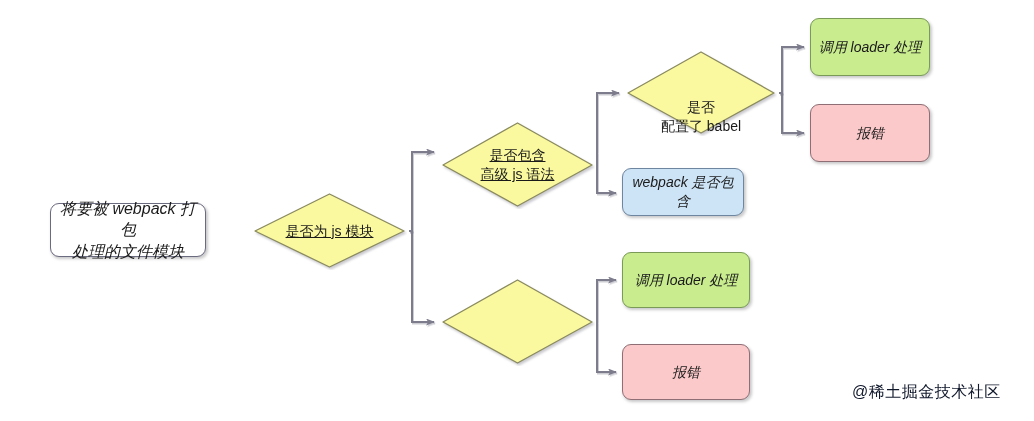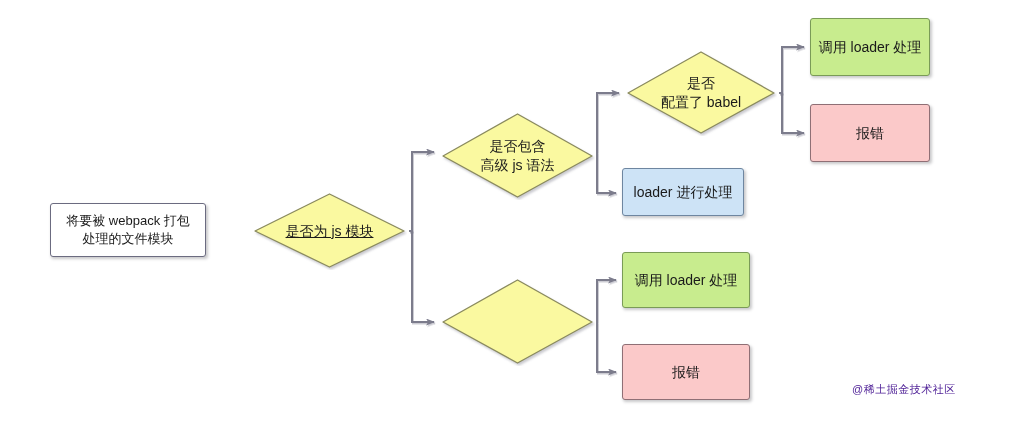--- a/index.html
+++ b/index.html
@@ -31,22 +31,23 @@
     align-items: center;
     justify-content: center;
     text-align: center;
     color: #1a1a1a;
     font-size: 14px;
     line-height: 1.35;
     z-index: 3;
   }
   .node.box {
     border: 1.4px solid #6b6b80;
-    border-radius: 3px;
+    border-radius: 9px;
     box-shadow: 1.5px 2px 3px rgba(60,60,70,0.28);
+    font-style: italic;
   }
   .node.box .label {
     padding: 0 6px;
     white-space: pre-line;
   }
   .node.diamond {
     background: transparent;
     border: none;
     box-shadow: none;
   }
@@ -57,22 +58,22 @@
     width: 100%;
     height: 100%;
   }
   .node.diamond .label {
     position: relative;
     z-index: 2;
     white-space: pre-line;
   }
   .watermark {
     position: absolute;
-    color: #4c1d95;
-    font-size: 11px;
+    color: #0f172a;
+    font-size: 16px;
     letter-spacing: 0.5px;
     white-space: nowrap;
     z-index: 2;
   }
 </style>
 </head>
 <body>
 
 <div id="canvas">
 
@@ -92,67 +93,67 @@
         <path d="M 597 152 L 597 93 L 619 93" fill="none" stroke="#7b7b8c" stroke-width="2" stroke-linejoin="miter" stroke-linecap="butt" marker-end="url(#arrowhead)" filter="url(#edgeshadow)"></path>
         <path d="M 597 152 L 597 193 L 616 193" fill="none" stroke="#7b7b8c" stroke-width="2" stroke-linejoin="miter" stroke-linecap="butt" marker-end="url(#arrowhead)" filter="url(#edgeshadow)"></path>
         <path d="M 779 93 L 782 93 L 782 47 L 804 47" fill="none" stroke="#7b7b8c" stroke-width="2" stroke-linejoin="miter" stroke-linecap="butt" marker-end="url(#arrowhead)" filter="url(#edgeshadow)"></path>
         <path d="M 779 93 L 782 93 L 782 133 L 804 133" fill="none" stroke="#7b7b8c" stroke-width="2" stroke-linejoin="miter" stroke-linecap="butt" marker-end="url(#arrowhead)" filter="url(#edgeshadow)"></path>
         <path d="M 597 322 L 597 280 L 616 280" fill="none" stroke="#7b7b8c" stroke-width="2" stroke-linejoin="miter" stroke-linecap="butt" marker-end="url(#arrowhead)" filter="url(#edgeshadow)"></path>
         <path d="M 597 322 L 597 372 L 616 372" fill="none" stroke="#7b7b8c" stroke-width="2" stroke-linejoin="miter" stroke-linecap="butt" marker-end="url(#arrowhead)" filter="url(#edgeshadow)"></path>
       </g>
   </svg>
 
   <div id="node-layer">
-      <div class="node box" style="left: 50px; top: 203px; width: 156px; height: 54px; font-size: 13px; background: rgb(255, 255, 255); border-color: rgb(107, 107, 128);">
+      <div class="node box" style="left: 50px; top: 203px; width: 156px; height: 54px; font-size: 16px; background: rgb(255, 255, 255); border-color: rgb(107, 107, 128);">
         <div class="label">将要被 webpack 打包
 处理的文件模块</div>
       </div>
       <div class="node diamond" style="left: 252px; top: 192px; width: 155px; height: 78px; font-size: 14px; text-decoration: underline;">
         <svg class="dia-shape" viewBox="0 0 155 78">
           <defs>
             <filter id="diashadow" x="-20%" y="-20%" width="150%" height="150%">
               <feDropShadow dx="1.5" dy="2" stdDeviation="1" flood-color="#8a8a96" flood-opacity="0.45"></feDropShadow>
             </filter>
           </defs>
           <path d="M 77.5 2 L 152 39 L 77.5 75 L 3 39 Z" fill="#faf9a0" stroke="#8a8a5e" stroke-width="1.3" stroke-linejoin="round" filter="url(#diashadow)"></path>
         </svg>
         <div class="label">是否为 js 模块</div>
       </div>
-      <div class="node diamond" style="left: 440px; top: 112px; width: 155px; height: 88px; font-size: 14px;">
+      <div class="node diamond" style="left: 440px; top: 121px; width: 155px; height: 88px; font-size: 14px; text-decoration: underline;">
         <svg class="dia-shape" viewBox="0 0 155 88">
           <defs>
             <filter id="diashadow" x="-20%" y="-20%" width="150%" height="150%">
               <feDropShadow dx="1.5" dy="2" stdDeviation="1" flood-color="#8a8a96" flood-opacity="0.45"></feDropShadow>
             </filter>
           </defs>
           <path d="M 77.5 2 L 152 44 L 77.5 85 L 3 44 Z" fill="#faf9a0" stroke="#8a8a5e" stroke-width="1.3" stroke-linejoin="round" filter="url(#diashadow)"></path>
         </svg>
         <div class="label">是否包含
 高级 js 语法</div>
       </div>
-      <div class="node diamond" style="left: 625px; top: 50px; width: 152px; height: 86px; font-size: 14px;">
+      <div class="node diamond" style="left: 625px; top: 50px; width: 152px; height: 86px; font-size: 14px; align-items: flex-end;">
         <svg class="dia-shape" viewBox="0 0 152 86">
           <defs>
             <filter id="diashadow" x="-20%" y="-20%" width="150%" height="150%">
               <feDropShadow dx="1.5" dy="2" stdDeviation="1" flood-color="#8a8a96" flood-opacity="0.45"></feDropShadow>
             </filter>
           </defs>
           <path d="M 76 2 L 149 43 L 76 83 L 3 43 Z" fill="#faf9a0" stroke="#8a8a5e" stroke-width="1.3" stroke-linejoin="round" filter="url(#diashadow)"></path>
         </svg>
         <div class="label">是否
 配置了 babel</div>
       </div>
       <div class="node box" style="left: 810px; top: 18px; width: 120px; height: 58px; font-size: 14px; background: rgb(200, 236, 142); border-color: rgb(122, 155, 87);">
         <div class="label">调用 loader 处理</div>
       </div>
       <div class="node box" style="left: 810px; top: 104px; width: 120px; height: 58px; font-size: 14px; background: rgb(251, 201, 201); border-color: rgb(143, 111, 117);">
         <div class="label">报错</div>
       </div>
       <div class="node box" style="left: 622px; top: 168px; width: 122px; height: 48px; font-size: 14px; background: rgb(205, 227, 246); border-color: rgb(110, 134, 160);">
-        <div class="label">loader 进行处理</div>
+        <div class="label">webpack 是否包含</div>
       </div>
       <div class="node diamond" style="left: 440px; top: 278px; width: 155px; height: 88px; font-size: 14px;">
         <svg class="dia-shape" viewBox="0 0 155 88">
           <defs>
             <filter id="diashadow" x="-20%" y="-20%" width="150%" height="150%">
               <feDropShadow dx="1.5" dy="2" stdDeviation="1" flood-color="#8a8a96" flood-opacity="0.45"></feDropShadow>
             </filter>
           </defs>
           <path d="M 77.5 2 L 152 44 L 77.5 85 L 3 44 Z" fill="#faf9a0" stroke="#8a8a5e" stroke-width="1.3" stroke-linejoin="round" filter="url(#diashadow)"></path>
         </svg>

